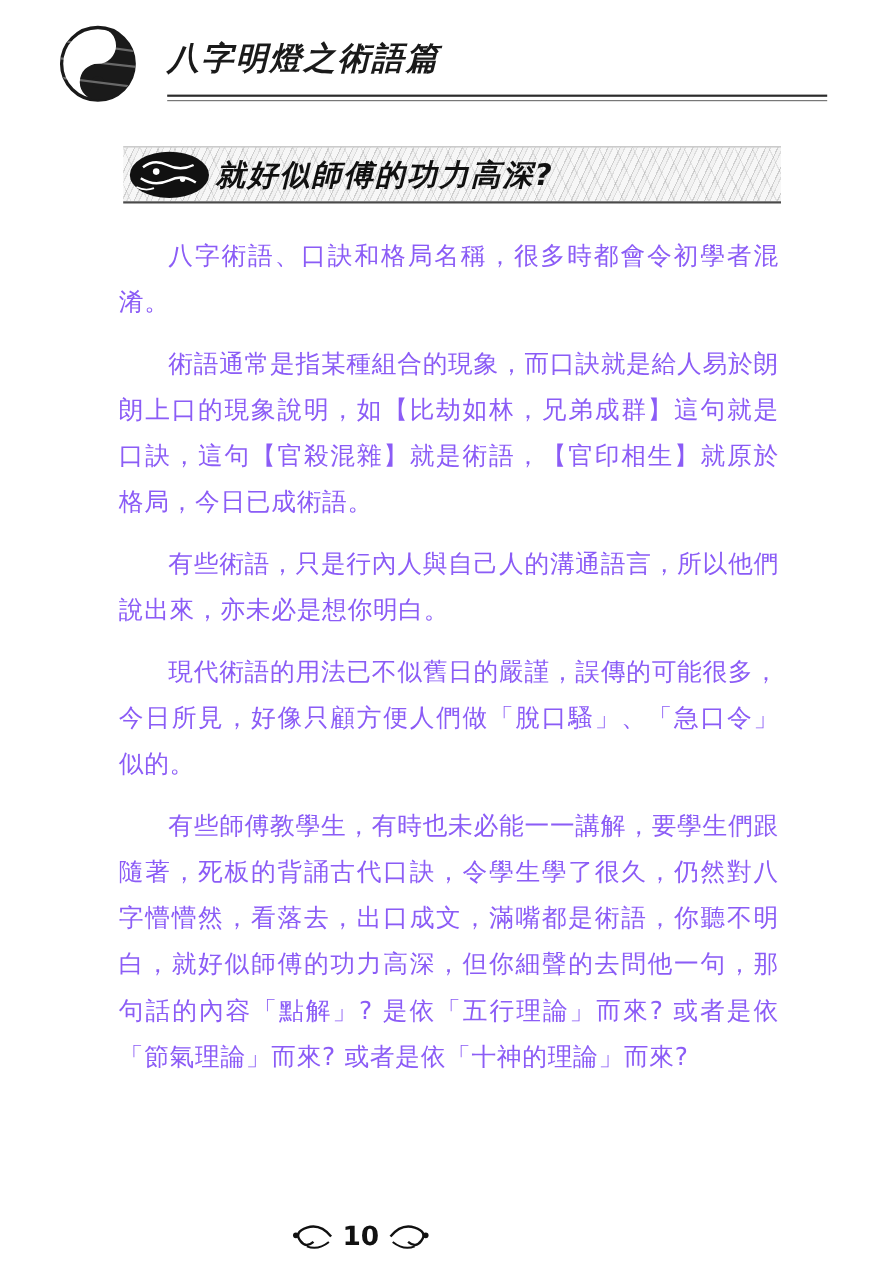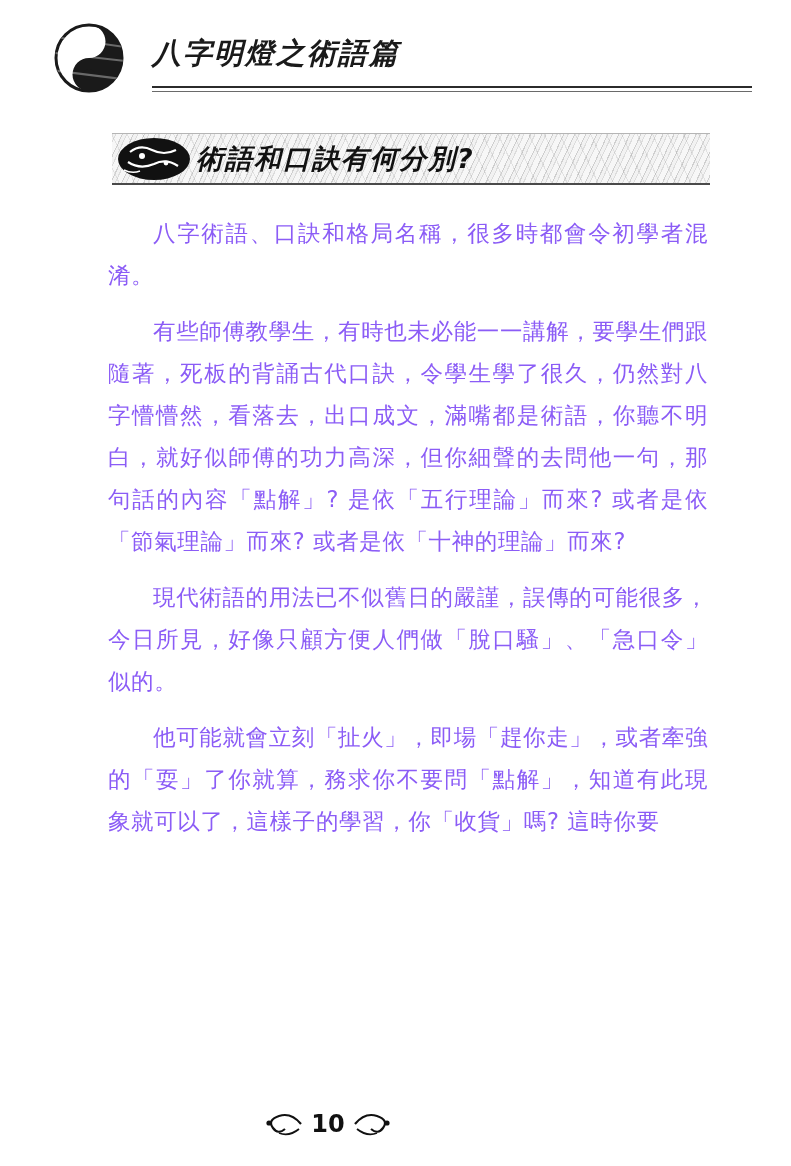--- a/index.html
+++ b/index.html
@@ -195,27 +195,28 @@
   <div class="banner-ornament">
     <svg width="76" height="46" viewBox="0 0 76 46">
       <ellipse cx="38" cy="23" rx="36" ry="21" fill="#111111"></ellipse>
       <path d="M14 16 q10 -8 22 -2 q12 6 24 0" stroke="#ffffff" stroke-width="2.2" fill="none"></path>
       <path d="M12 26 q12 8 26 2 q12 -6 24 2" stroke="#ffffff" stroke-width="2.2" fill="none"></path>
       <circle cx="26" cy="20" r="3" fill="#ffffff"></circle>
       <circle cx="50" cy="27" r="2.4" fill="#ffffff"></circle>
       <path d="M8 34 q8 4 16 1" stroke="#ffffff" stroke-width="1.6" fill="none"></path>
     </svg>
   </div>
-  <div class="banner-title">術語和口訣有何分別?</div>
+  <div class="banner-title">就好似師傅的功力高深?</div>
 
   <div class="body-text">
     <p class="para">八字術語、口訣和格局名稱，很多時都會令初學者混淆。</p>
+    <p class="para">術語通常是指某種組合的現象，而口訣就是給人易於朗朗上口的現象說明，如【比劫如林，兄弟成群】這句就是口訣，這句【官殺混雜】就是術語，【官印相生】就原於格局，今日已成術語。</p>
+    <p class="para">有些術語，只是行內人與自己人的溝通語言，所以他們說出來，亦未必是想你明白。</p>
+    <p class="para">現代術語的用法已不似舊日的嚴謹，誤傳的可能很多，今日所見，好像只顧方便人們做「脫口騷」、「急口令」似的。</p>
     <p class="para">有些師傅教學生，有時也未必能一一講解，要學生們跟隨著，死板的背誦古代口訣，令學生學了很久，仍然對八字懵懵然，看落去，出口成文，滿嘴都是術語，你聽不明白，就好似師傅的功力高深，但你細聲的去問他一句，那句話的內容「點解」? 是依「五行理論」而來? 或者是依「節氣理論」而來? 或者是依「十神的理論」而來?</p>
-    <p class="para">現代術語的用法已不似舊日的嚴謹，誤傳的可能很多，今日所見，好像只顧方便人們做「脫口騷」、「急口令」似的。</p>
-    <p class="para">他可能就會立刻「扯火」，即場「趕你走」，或者牽強的「耍」了你就算，務求你不要問「點解」，知道有此現象就可以了，這樣子的學習，你「收貨」嗎? 這時你要</p>
   </div>
 
   <div class="footer">
     <div class="footer-inner">
       <div class="footer-orn">
         <svg width="48" height="34" viewBox="0 0 48 34">
           <path d="M46 17 q-10 -12 -22 -8 q-12 4 -6 12 q5 7 12 1" stroke="#111111" stroke-width="2.2" fill="none"></path>
           <path d="M44 22 q-10 8 -20 4" stroke="#111111" stroke-width="1.8" fill="none"></path>
           <circle cx="14" cy="16" r="2.6" fill="#111111"></circle>
         </svg>

